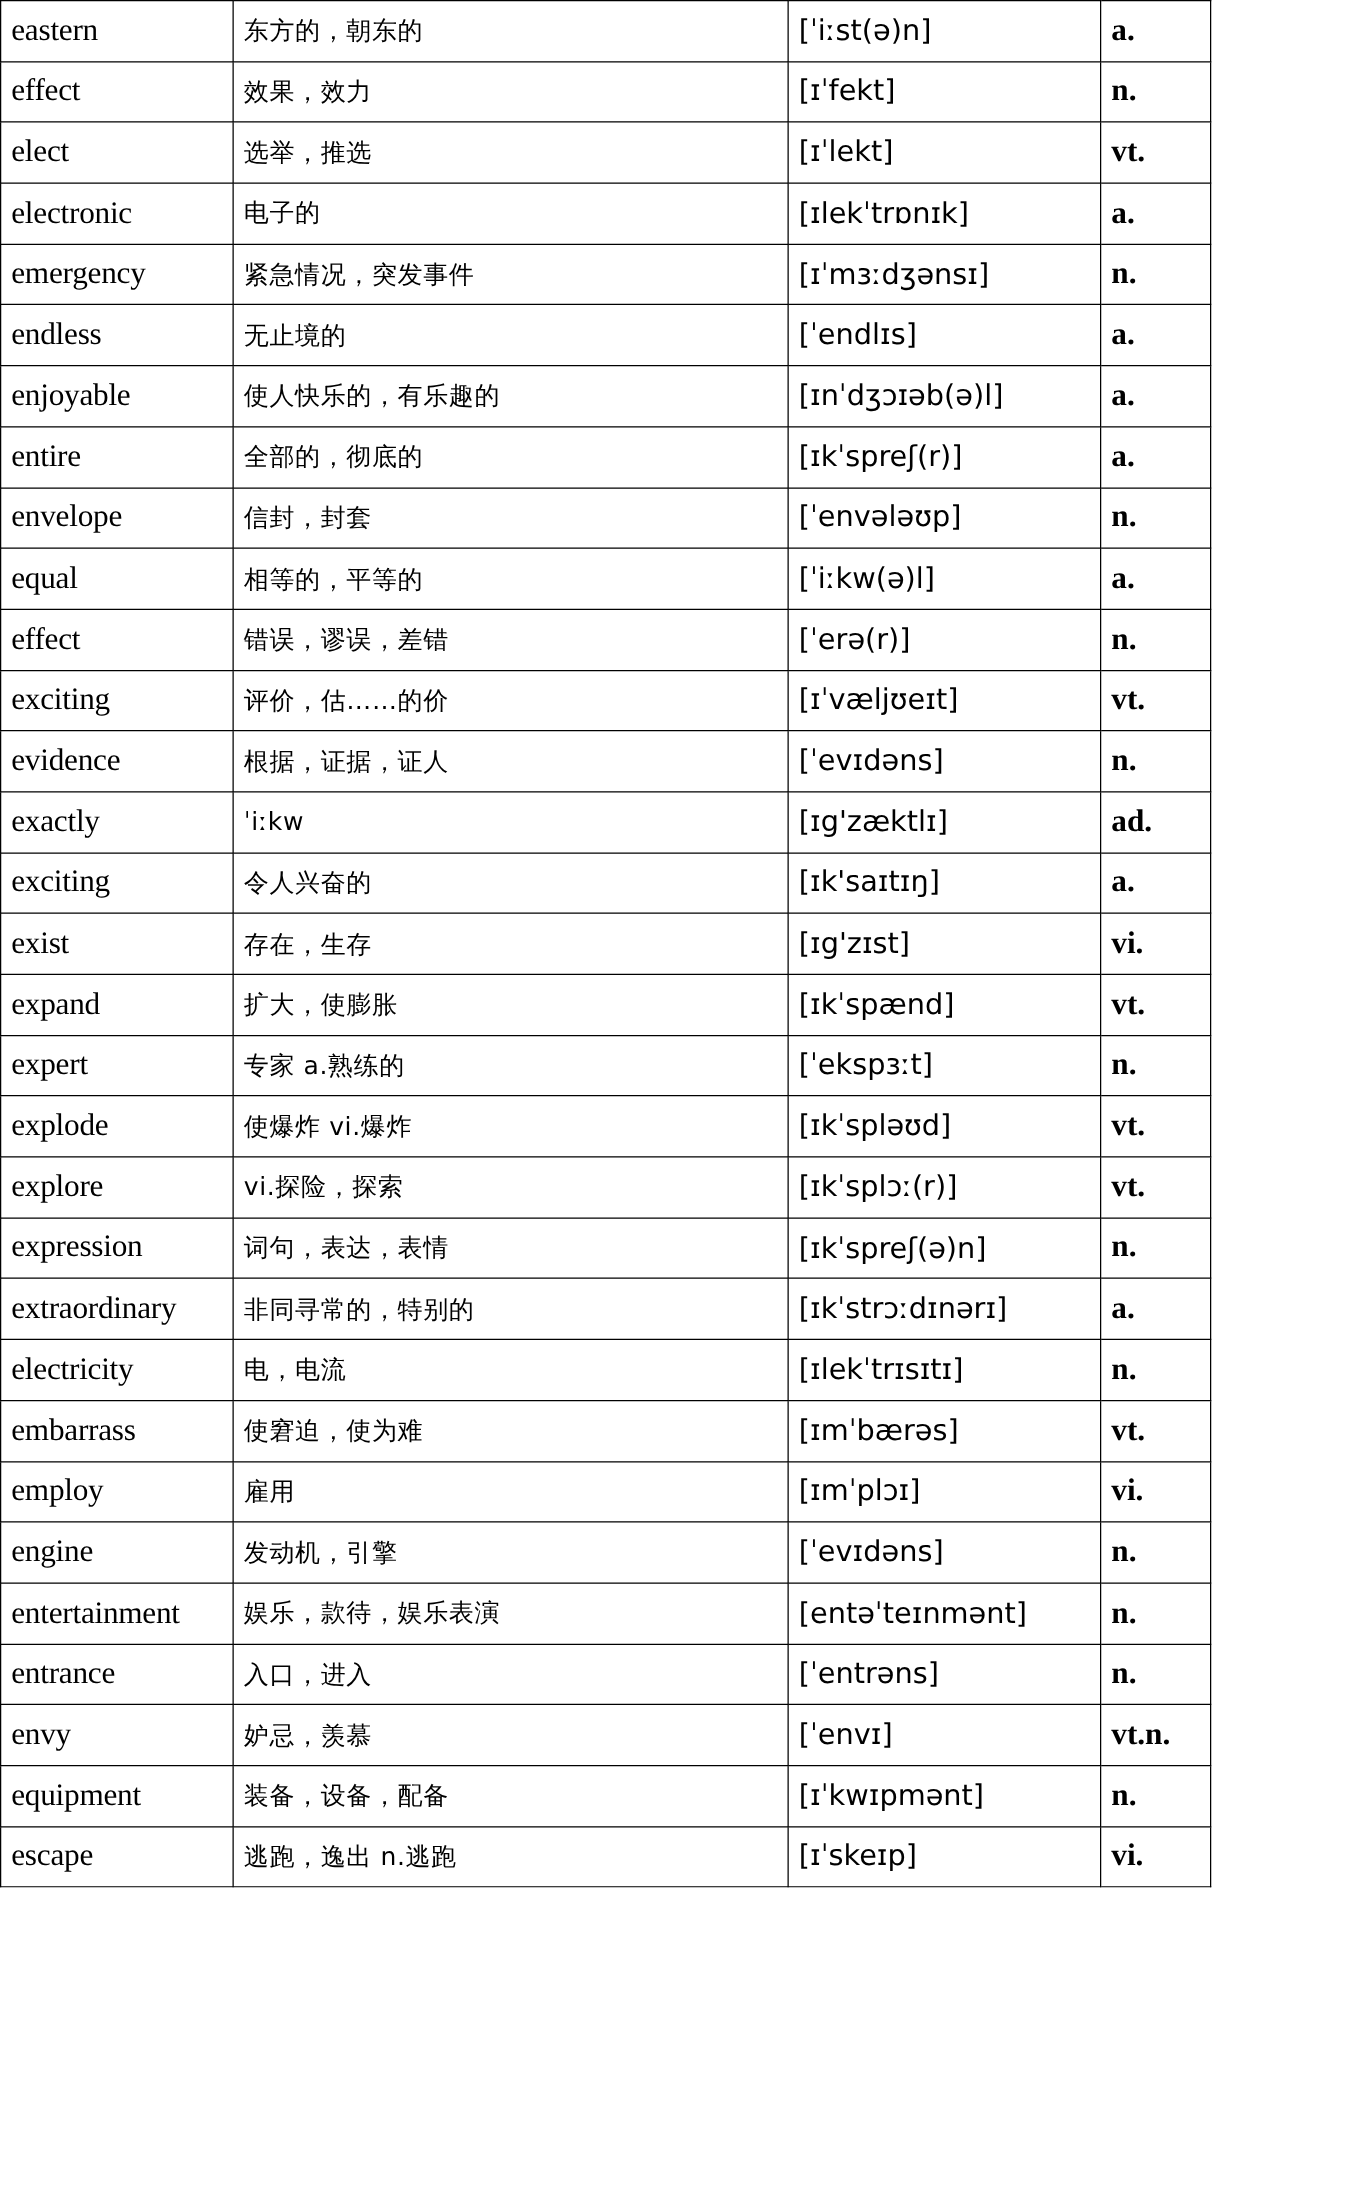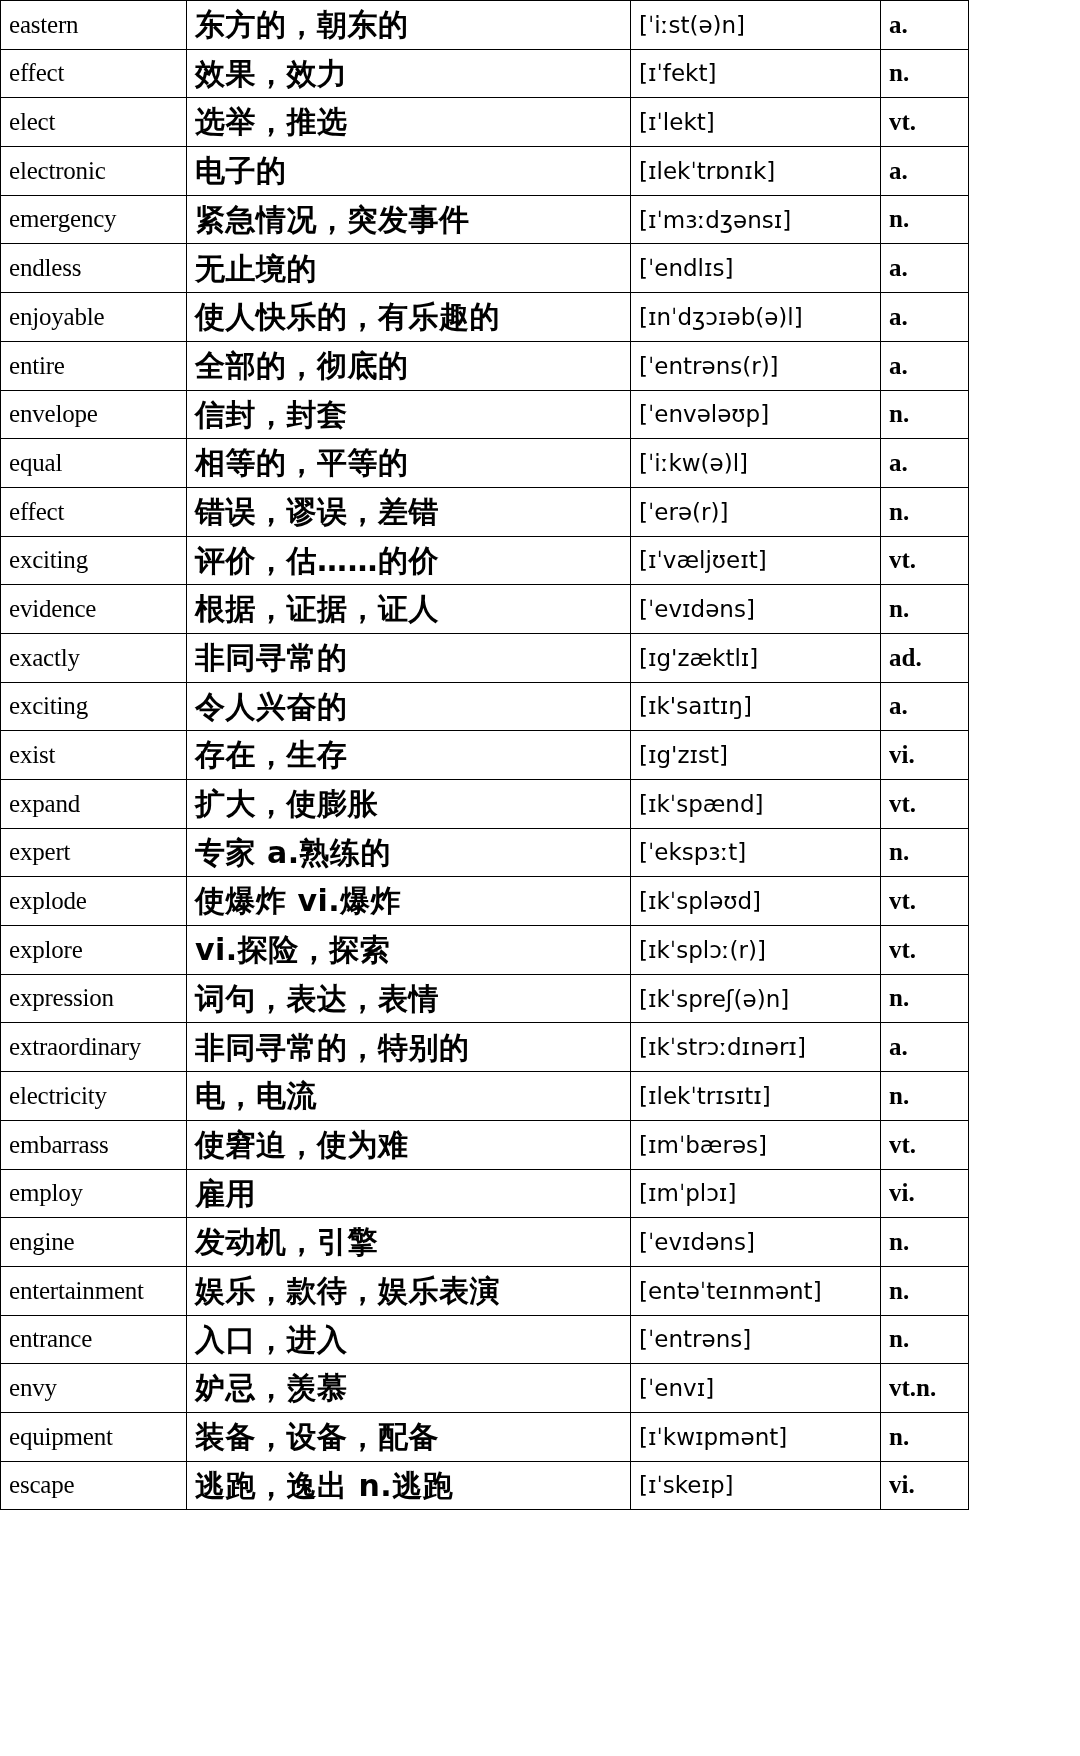--- a/index.html
+++ b/index.html
@@ -38,23 +38,22 @@
     white-space: nowrap;
     line-height: 1.05;
   }
   td.word {
     font-family: "Liberation Serif", serif;
     font-size: 25px;
     letter-spacing: -0.2px;
   }
   td.meaning {
     font-family: "DejaVu Sans", sans-serif;
-    font-size: 30px;
+    font-size: 20px;
     letter-spacing: 0.5px;
-    font-weight: bold;
   }
   td.phonetic {
     font-family: "DejaVu Sans", sans-serif;
     font-size: 23px;
     letter-spacing: 0px;
     margin-top: 12px;
   }
   td.pos {
     font-family: "Liberation Serif", serif;
     font-size: 25px;
@@ -112,21 +111,21 @@
         </tr>
         <tr>
           <td class="word">enjoyable</td>
           <td class="meaning">使人快乐的，有乐趣的</td>
           <td class="phonetic">[ɪnˈdʒɔɪəb(ə)l]</td>
           <td class="pos">a.</td>
         </tr>
         <tr>
           <td class="word">entire</td>
           <td class="meaning">全部的，彻底的</td>
-          <td class="phonetic">[ˈentrəns(r)]</td>
+          <td class="phonetic">[ɪkˈspreʃ(r)]</td>
           <td class="pos">a.</td>
         </tr>
         <tr>
           <td class="word">envelope</td>
           <td class="meaning">信封，封套</td>
           <td class="phonetic">[ˈenvələʊp]</td>
           <td class="pos">n.</td>
         </tr>
         <tr>
           <td class="word">equal</td>
@@ -147,21 +146,21 @@
           <td class="pos">vt.</td>
         </tr>
         <tr>
           <td class="word">evidence</td>
           <td class="meaning">根据，证据，证人</td>
           <td class="phonetic">[ˈevɪdəns]</td>
           <td class="pos">n.</td>
         </tr>
         <tr>
           <td class="word">exactly</td>
-          <td class="meaning">非同寻常的</td>
+          <td class="meaning">ˈiːkw</td>
           <td class="phonetic">[ɪg'zæktlɪ]</td>
           <td class="pos">ad.</td>
         </tr>
         <tr>
           <td class="word">exciting</td>
           <td class="meaning">令人兴奋的</td>
           <td class="phonetic">[ɪk'saɪtɪŋ]</td>
           <td class="pos">a.</td>
         </tr>
         <tr>

